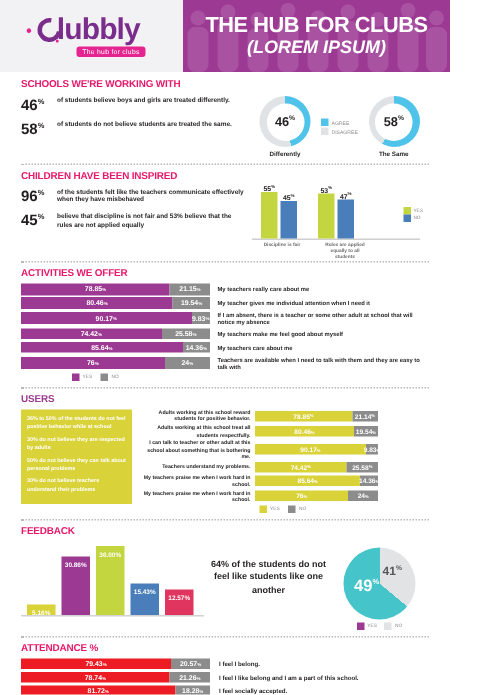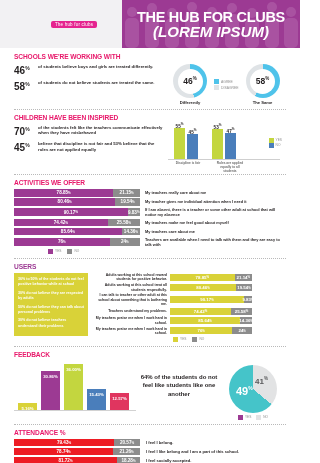--- a/index.html
+++ b/index.html
@@ -37,21 +37,21 @@
   .title-pane {
     flex: 1; background: #9c3a93; position: relative; overflow: hidden;
     display: flex; flex-direction: column; align-items: center; justify-content: center;
   }
   .crowd { position: absolute; inset: 0; opacity: .3; }
   .title-main {
     color: #fff; font-size: 14.5px; font-weight: bold; letter-spacing: -0.3px;
     position: relative; z-index: 2; line-height: 15px;
   }
   .title-sub {
-    color: #fff; font-size: 15px; font-weight: bold; font-style: italic;
+    color: #fff; font-size: 12px; font-weight: bold; font-style: italic;
     position: relative; z-index: 2; line-height: 13px;
   }
 
   
   .section { padding: 0 14px; position: relative; }
   .sec-title {
     color: #e8186a; font-size: 6.6px; font-weight: bold; letter-spacing: -0.1px;
     margin-bottom: 3px;
   }
   .sec-title.purple { color: #9c3a93; }
@@ -161,20 +161,27 @@
   .att-desc { font-size: 4.1px; margin-left: 6px; color: #231f20; font-weight: bold;}
 </style>
 </head>
 <body>
 
 <div class="page">
 
   <div class="header">
     <div class="logo-pane">
       <div class="logo">
+        <div class="logo-row">
+          <span class="logo-mark">
+            <i class="logo-dot-a"></i>
+              <i class="logo-dot-b"></i>
+          </span>
+          <span class="logo-word">lubbly</span>
+        </div>
         <div class="logo-tag">The hub for clubs</div>
       </div>
     </div>
     <div class="title-pane">
       <svg class="crowd" viewBox="0 0 178 48" preserveAspectRatio="none">
         <g fill="#c98cc4">
           <circle cx="10" cy="12" r="5"></circle>
             <rect x="3" y="18" width="14" height="30" rx="5"></rect>
           <circle cx="30" cy="8" r="5"></circle>
             <rect x="23" y="14" width="14" height="34" rx="5"></rect>
@@ -239,21 +246,21 @@
     </div>
   </div>
 
   <div class="dotted"></div>
 
   <div class="section">
     <div class="sec-title">CHILDREN HAVE BEEN INSPIRED</div>
     <div class="children-body">
       <div class="stat-list">
         <div class="stat-row">
-          <div class="stat-num"><span>70</span><sup>%</sup></div>
+          <div class="stat-num"><span>96</span><sup>%</sup></div>
           <div class="stat-txt">of the students felt like the teachers communicate effectively when they have misbehaved</div>
         </div>
         <div class="stat-row">
           <div class="stat-num"><span>45</span><sup>%</sup></div>
           <div class="stat-txt">believe that discipline is not fair and 53% believe that the rules are not applied equally</div>
         </div>
       </div>
       <div class="barchart">
         <div class="bc-plot">
           <div class="bc-group">

